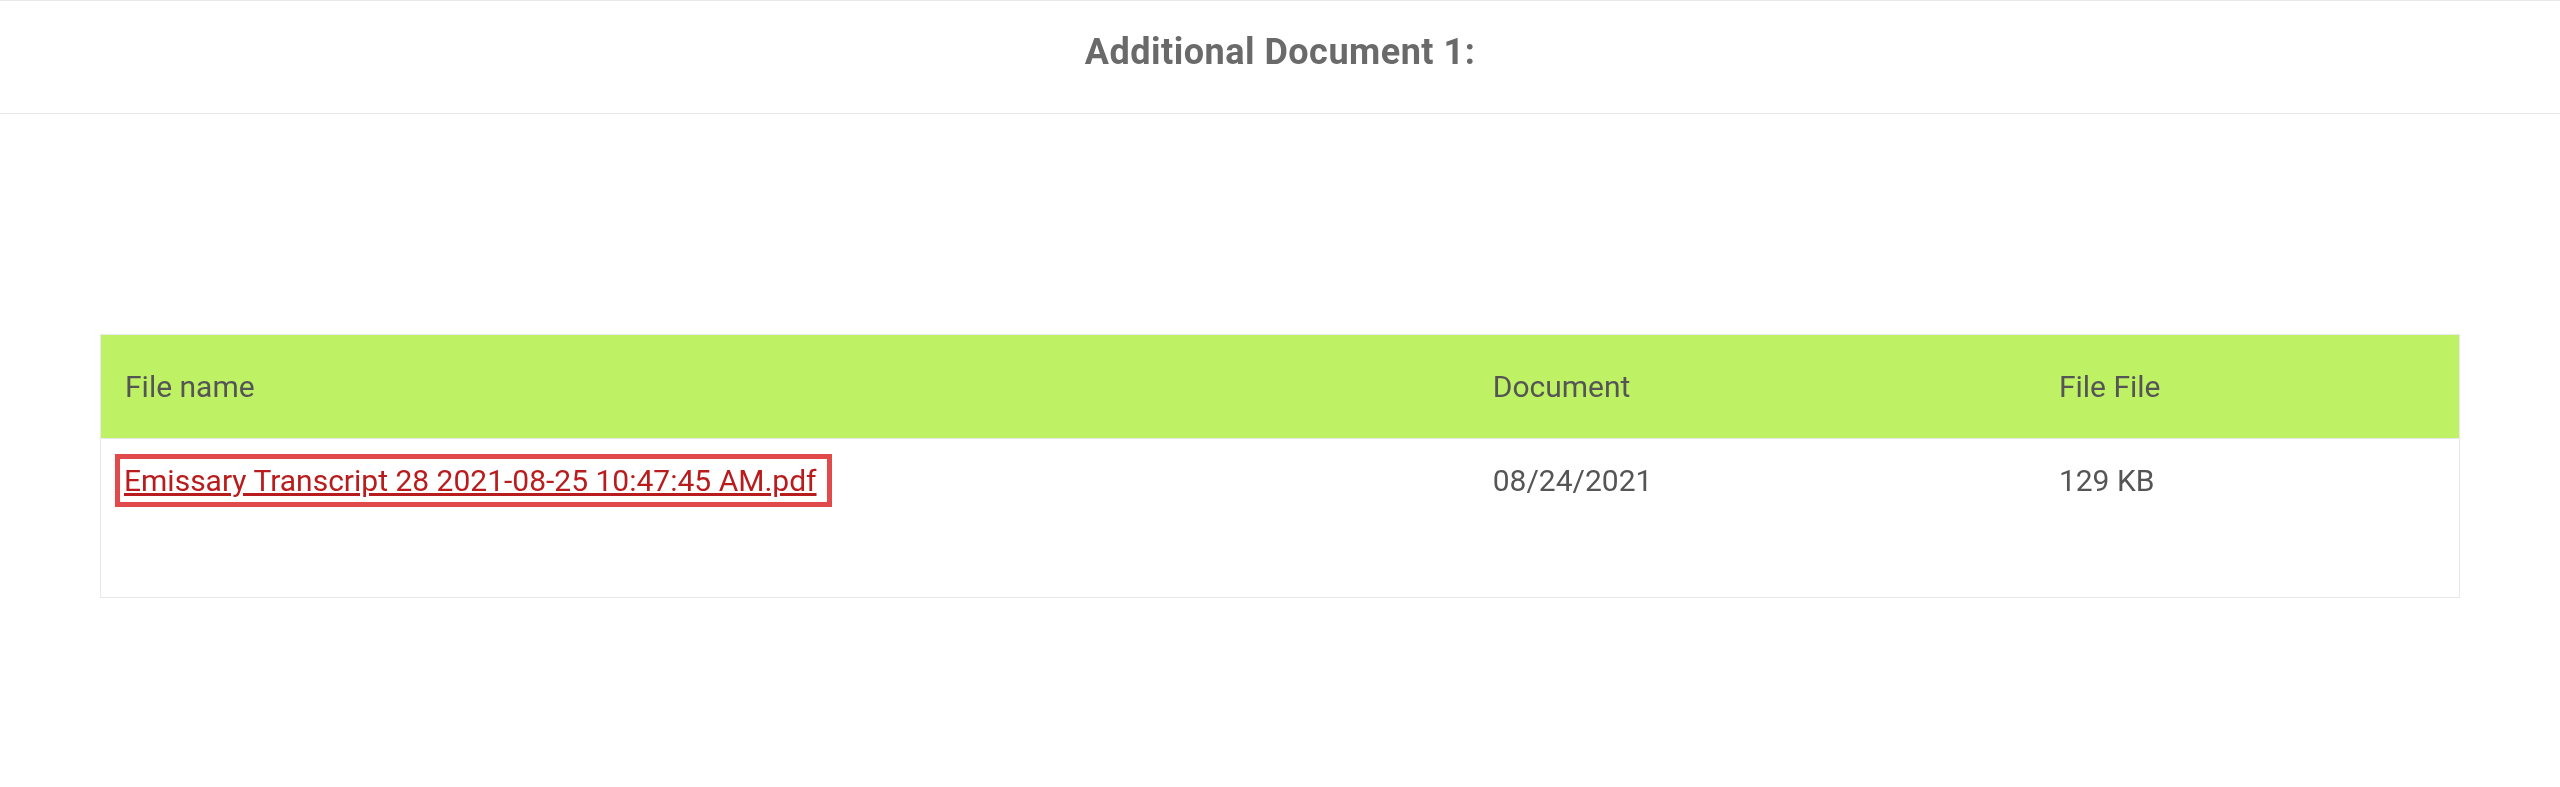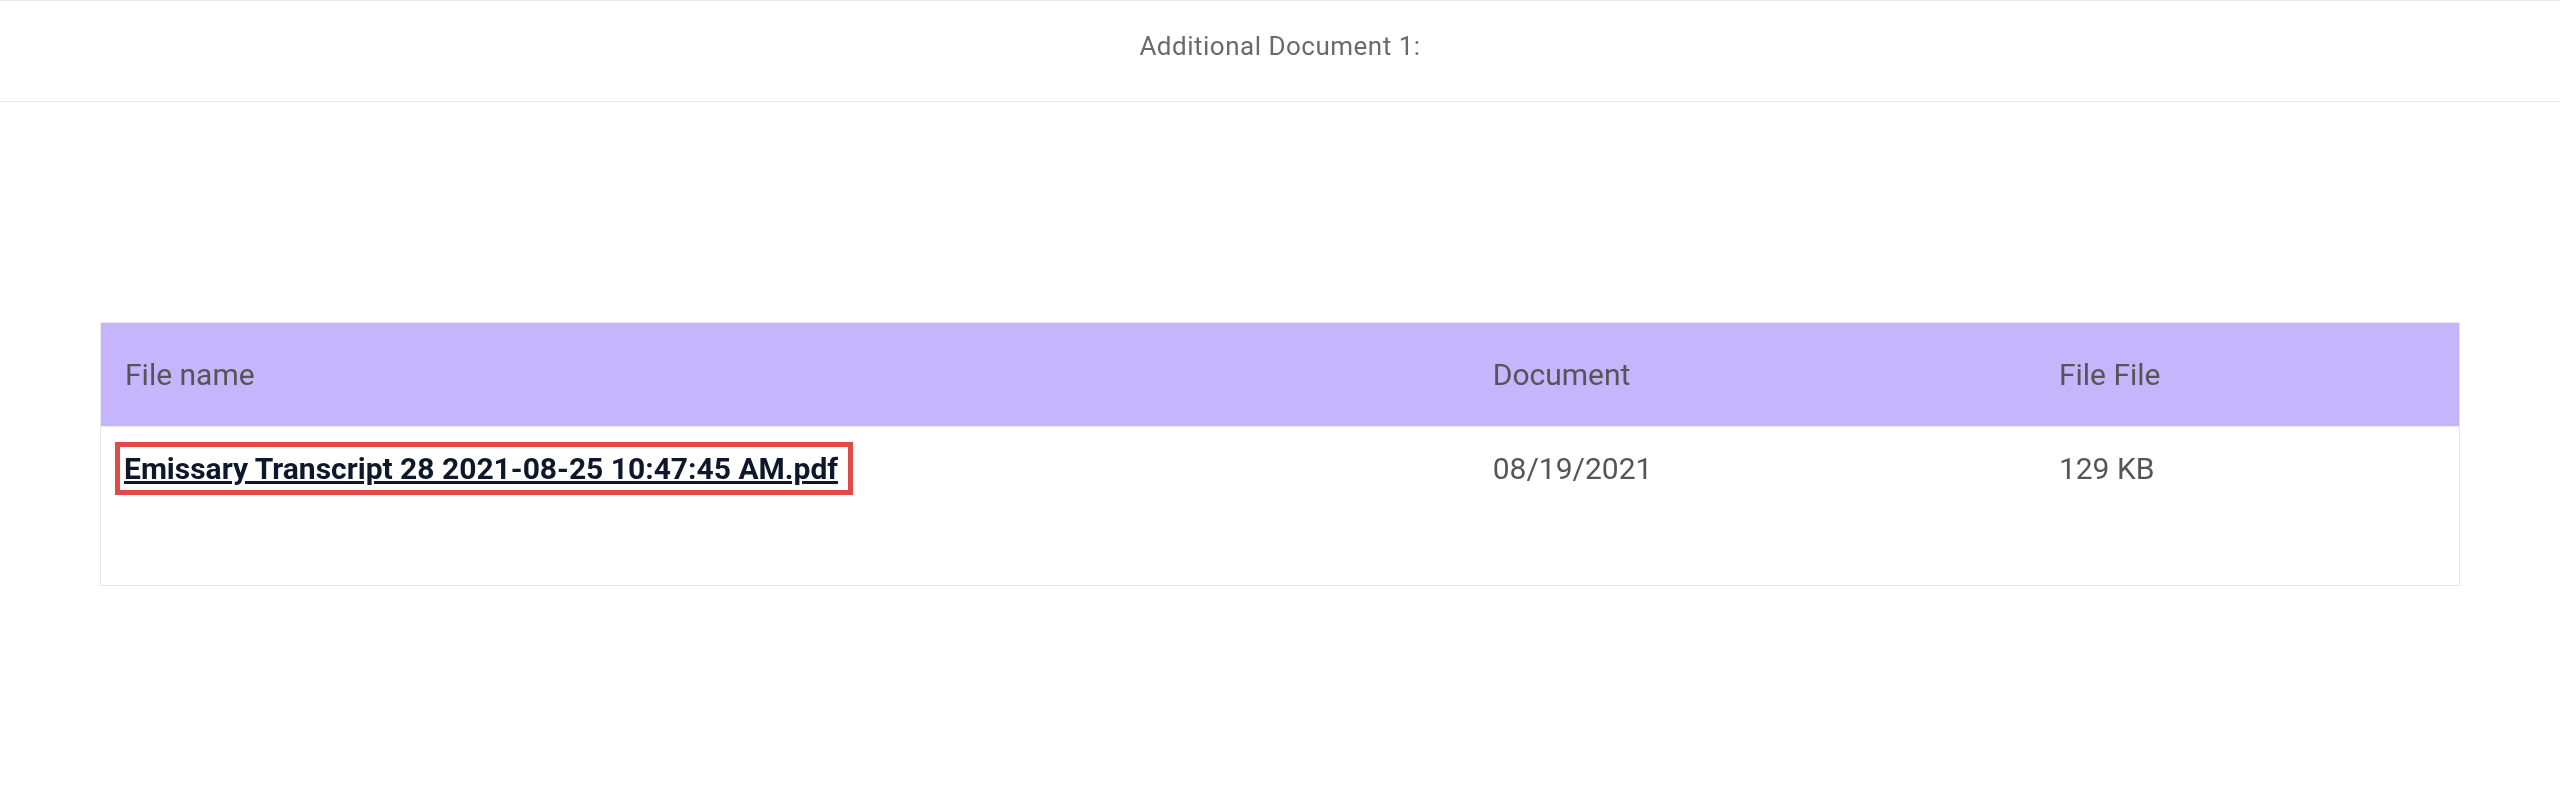--- a/index.html
+++ b/index.html
@@ -15,35 +15,35 @@
       height: 787px;
     }
     .header-bar {
       width: 100%;
       border-top: 1px solid #e8e8e8;
       border-bottom: 1px solid #e8e8e8;
       padding: 30px 0 40px 0;
       text-align: center;
     }
     .header-title {
-      font-size: 26px;
-      font-weight: 400;
+      font-size: 36px;
+      font-weight: 700;
       color: #6a6a6a;
       letter-spacing: 0.5px;
     }
     .content-wrap {
       padding: 220px 100px 0 100px;
     }
     .file-table {
       width: 100%;
       border: 1px solid #e8e8e8;
       border-collapse: collapse;
     }
     .file-table thead tr {
-      background: #c4b5fd;
+      background: #bef264;
     }
     .file-table th {
       text-align: left;
       font-weight: 400;
       font-size: 30px;
       color: #555;
       padding: 34px 24px;
       border-bottom: 1px solid #e8e8e8;
     }
     .file-table td {
@@ -55,24 +55,23 @@
     .col-name {
       width: 58%;
     }
     .col-updated {
       width: 24%;
     }
     .col-size {
       width: 18%;
     }
     .file-link {
-      color: #0f172a;
+      color: #b91c1c;
       text-decoration: underline;
       cursor: pointer;
-      font-weight: bold;
     }
     .highlight-box {
       display: inline-block;
       border: 5px solid #e04a4a;
       padding: 4px 10px 4px 4px;
       margin-left: -10px;
       margin-top: -10px;
     }
   </style>
 </head>
@@ -91,18 +90,18 @@
         <th class="col-size">File File</th>
       </tr>
     </thead>
     <tbody>
       <tr>
         <td class="col-name">
           <span class="highlight-box">
             <a class="file-link">Emissary Transcript 28 2021-08-25 10:47:45 AM.pdf</a>
           </span>
         </td>
-        <td class="col-updated">08/19/2021</td>
+        <td class="col-updated">08/24/2021</td>
         <td class="col-size">129 KB</td>
       </tr>
     </tbody>
   </table>
 </div>
 
 </body></html>

